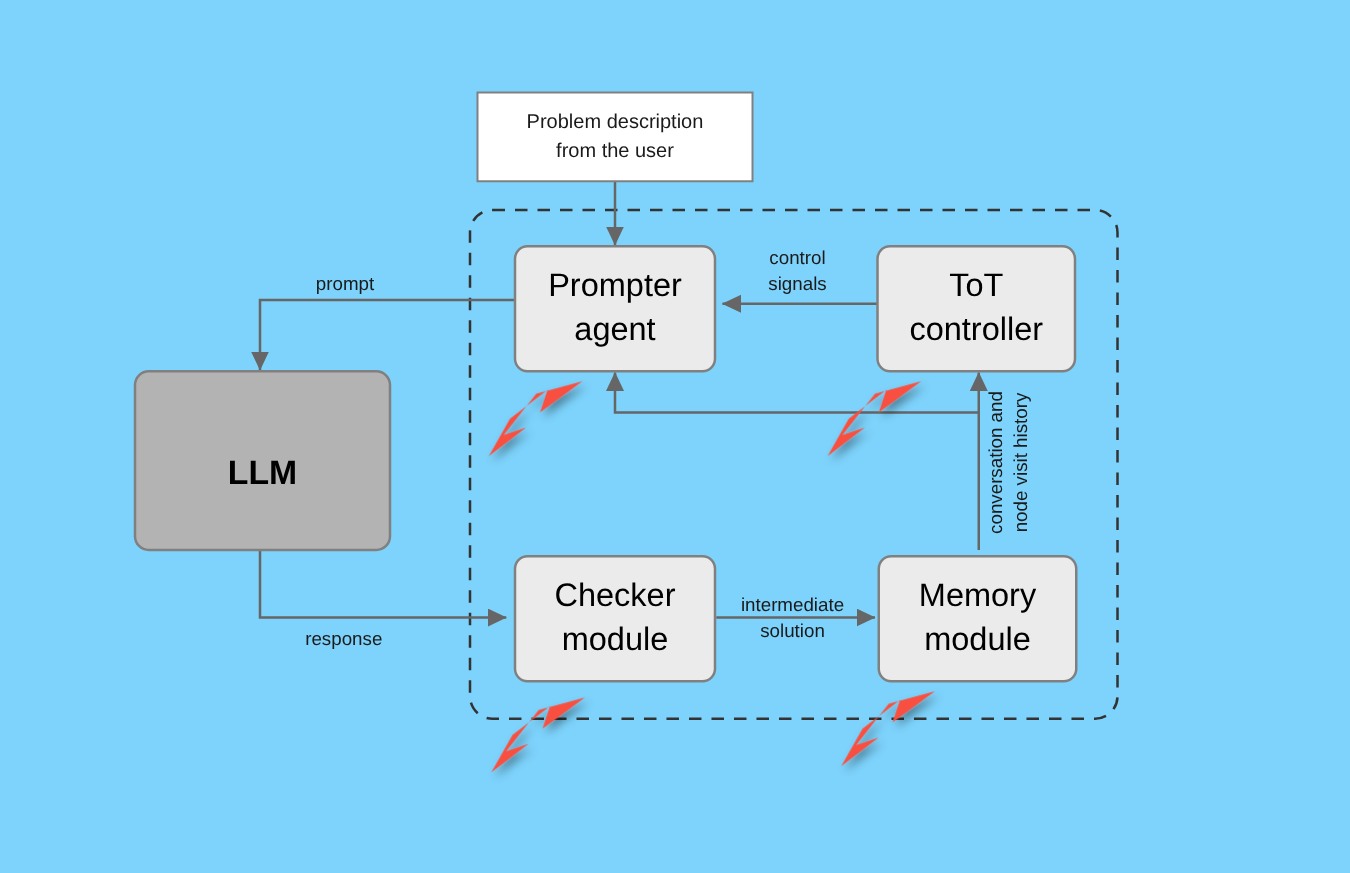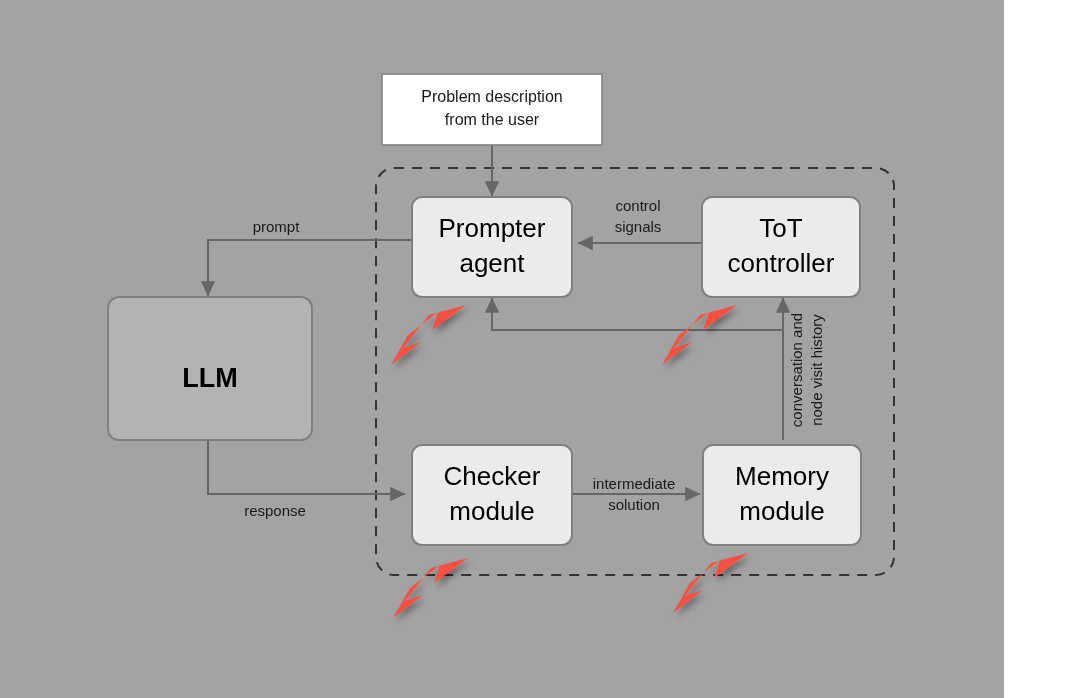--- a/index.html
+++ b/index.html
@@ -8,23 +8,23 @@
     background: #ffffff;
   }
   body {
     font-family: "Liberation Sans", sans-serif;
     width: 1080px;
     height: 698px;
     overflow: hidden;
   }
   #diagram-root {
     position: relative;
-    width: 1004px;
+    width: 1080px;
     height: 698px;
-    background: #a3a3a3;
+    background: #7dd3fc;
   }
   svg.diagram-canvas {
     display: block;
     width: 1080px;
     height: 698px;
   }
   .node-label {
     font-family: "Liberation Sans", sans-serif;
     font-size: 26px;
     fill: #000000;

